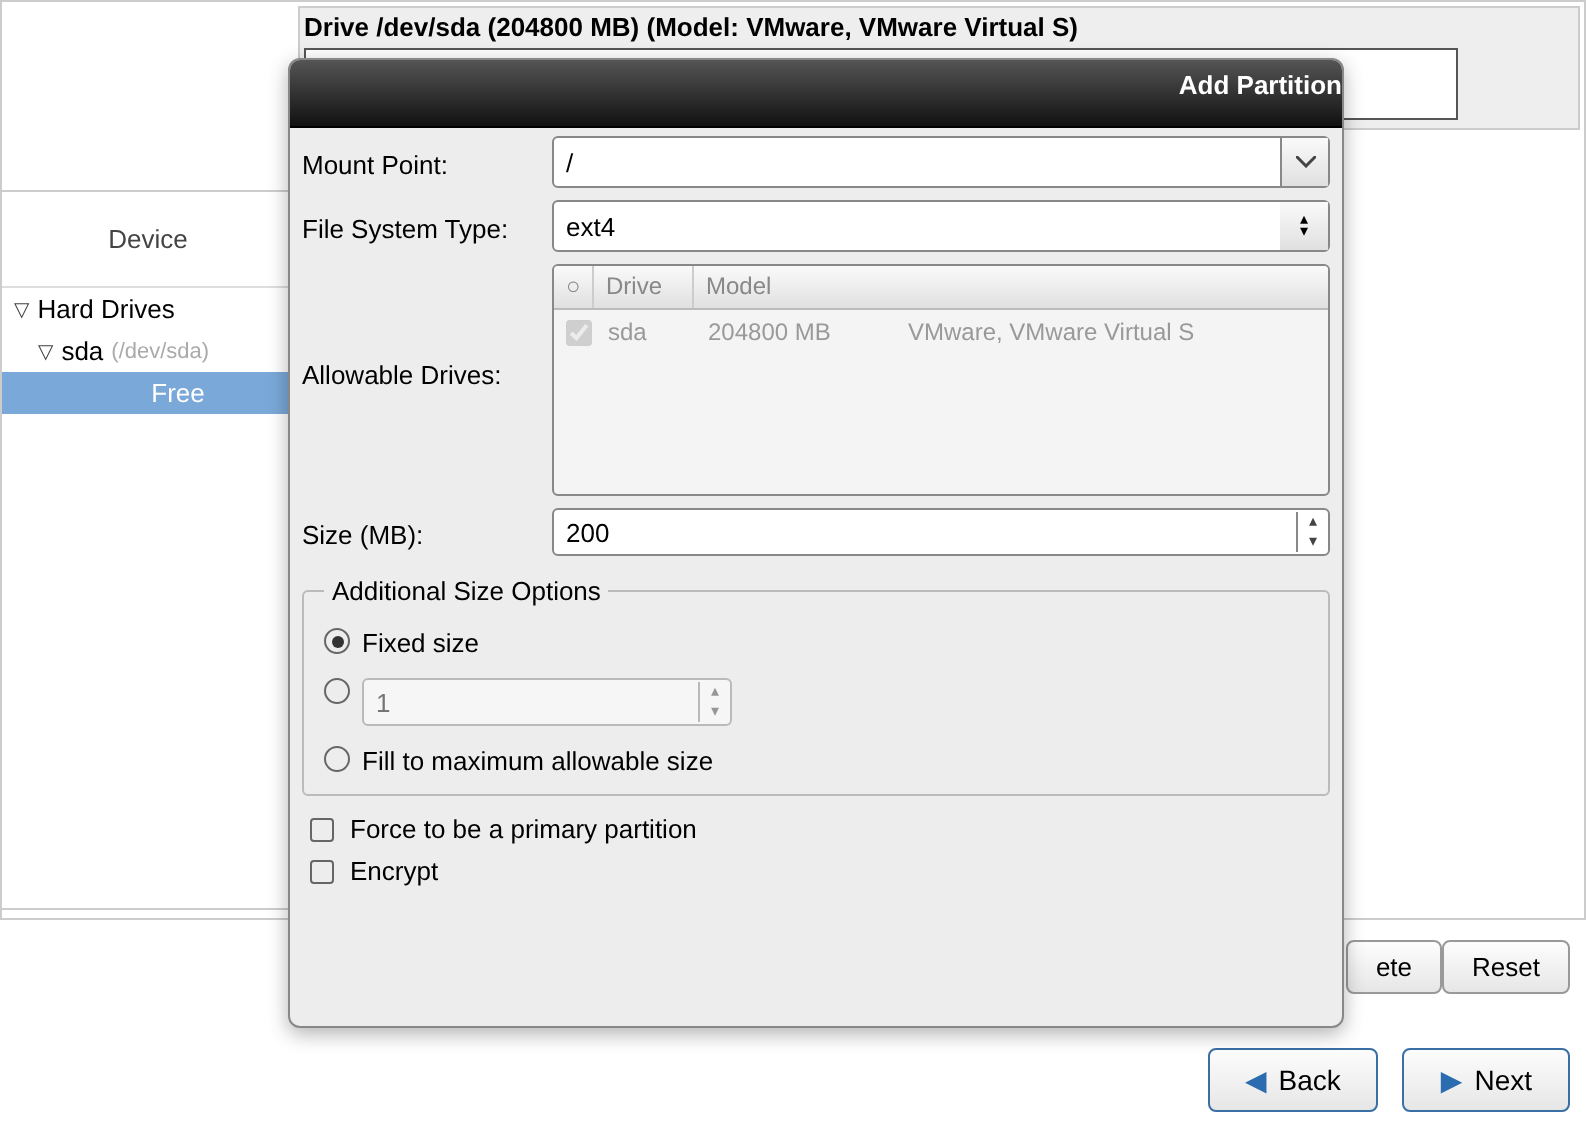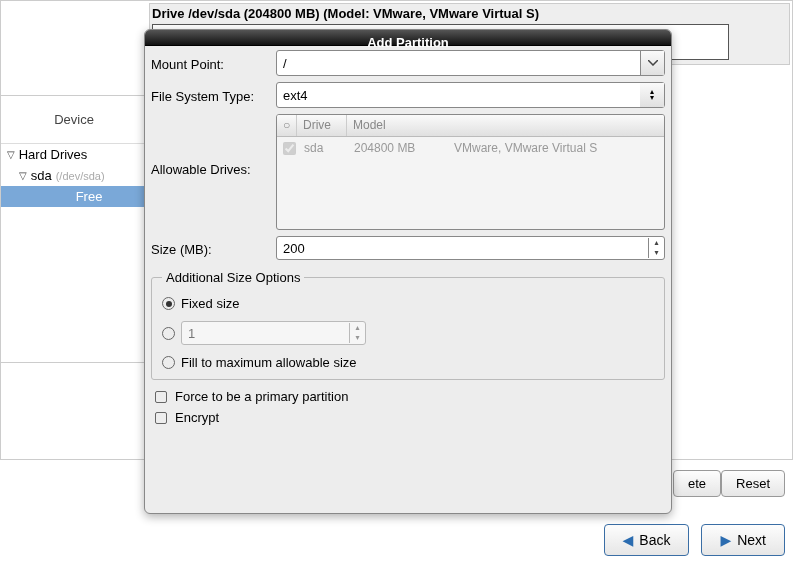--- a/index.html
+++ b/index.html
@@ -3,36 +3,36 @@
 <meta charset="utf-8">
 <style>
 * { box-sizing: border-box; margin: 0; padding: 0; }
 body { font-family: sans-serif; font-size: 13px; background: #fff; width: 793px; height: 563px; position: relative; overflow: hidden; }
 
 .backdrop { position: absolute; top: 0; left: 0; width: 793px; height: 460px; border: 1px solid #ccc; background: #fff; }
 .drive-info-bar { position: absolute; top: 2px; left: 148px; right: 2px; height: 62px; background: #eee; border: 1px solid #ccc; }
 .drive-title { position: absolute; top: 2px; left: 2px; font-weight: bold; }
 .drive-free-box { position: absolute; top: 20px; left: 2px; right: 60px; height: 36px; border: 1px solid #555; background: #fff; padding: 2px 4px; font-size: 12px; }
 
-.tree-panel { position: absolute; top: 95px; left: 0; width: 148px; height: 268px; background: #fff; border: 1px solid #ccc; }
+.tree-panel { position: absolute; top: 95px; left: 0; width: 148px; height: 360px; background: #fff; border: 1px solid #ccc; }
 .tree-header { text-align: center; padding: 16px 0; color: #444; border-bottom: 1px solid #ddd; }
 .tree-row { display: flex; align-items: center; padding: 3px 6px; gap: 4px; }
 .tree-row.sel { background: #7aa8d8; color: #fff; }
 .tri { font-size: 10px; color: #444; }
 .faded { color: #aaa; font-size: 11px; }
 
 .btn { display: inline-flex; align-items: center; justify-content: center; padding: 5px 14px; background: linear-gradient(#fdfdfd, #e6e6e6); border: 1px solid #999; border-radius: 4px; cursor: pointer; gap: 6px; }
 .btn.primary { border: 1px solid #3a6ea5; }
 .btn.primary .arrow { color: #2b6cb0; font-size: 14px; }
 .btn-row-1 { position: absolute; top: 470px; right: 8px; display: flex; gap: 0; }
 .btn-row-2 { position: absolute; top: 524px; right: 8px; display: flex; gap: 12px; }
 .btn-row-2 .btn { padding: 7px 18px; font-size: 14px; }
 
 .dialog { position: absolute; top: 29px; left: 144px; width: 528px; height: 485px; background: #ededed; border: 1px solid #888; border-radius: 6px; box-shadow: 0 3px 10px rgba(0,0,0,0.3); overflow: hidden; }
-.titlebar { height: 16px; background: linear-gradient(#555, #111); color: #fff; text-align: center; line-height: 26px; font-weight: bold; font-size: 13px; border-bottom: 1px solid #000; }
+.titlebar { height: 34px; background: linear-gradient(#555, #111); color: #fff; text-align: right; line-height: 26px; font-weight: bold; font-size: 13px; border-bottom: 1px solid #000; }
 
 .form-area { padding: 4px 6px; }
 .form-row { display: flex; align-items: center; margin-bottom: 6px; }
 .form-row.tall { align-items: flex-start; margin-bottom: 6px; }
 .form-label { width: 125px; padding-top: 3px; }
 .combo { flex: 1; height: 26px; background: #fff; border: 1px solid #888; border-radius: 3px; display: flex; align-items: center; padding: 0 6px; position: relative; }
 .combo .caret { position: absolute; right: 0; top: 0; width: 24px; height: 100%; border-left: 1px solid #888; display: flex; align-items: center; justify-content: center; background: linear-gradient(#fafafa,#e0e0e0); }
 .combo.fs .caret { border-left: none; font-size: 10px; }
 .spinner-btns { width: 16px; display: flex; flex-direction: column; border-left: 1px solid #888; margin-left: auto; }
 .spinner-btns span { font-size: 8px; text-align: center; line-height: 10px; color: #444; }
@@ -40,21 +40,21 @@
 .input-wrap.disabled { opacity: 0.5; }
 
 .drives-table { flex: 1; height: 116px; background: #f4f4f4; border: 1px solid #888; border-radius: 3px; overflow: hidden; }
 .drives-head { display: flex; height: 22px; background: linear-gradient(#fafafa,#e0e0e0); border-bottom: 1px solid #bbb; color: #888; font-size: 12px; }
 .drives-head span { padding: 3px 6px; border-right: 1px solid #ccc; }
 .drives-row { display: flex; padding: 4px 6px; color: #999; font-size: 12px; align-items: center; }
 .drives-row input { margin-right: 8px; }
 
 .fieldset { border: 1px solid #bbb; border-radius: 3px; margin: 0 6px 6px; padding: 6px 10px 4px; }
 .fieldset legend { padding: 0 4px; }
-.radio-row { display: flex; align-items: center; padding: 5px 0; gap: 6px; }
+.radio-row { display: flex; padding: 5px 0; gap: 6px; }
 .radio { width: 13px; height: 13px; border: 1px solid #666; border-radius: 50%; display: inline-flex; align-items: center; justify-content: center; }
 .radio.checked::after { content: ''; width: 6px; height: 6px; background: #333; border-radius: 50%; }
 .check-row { display: flex; align-items: center; padding: 3px 10px; gap: 8px; }
 .chk { width: 12px; height: 12px; border: 1px solid #666; border-radius: 2px; }
 
 .dialog-buttons { display: flex; justify-content: flex-end; gap: 8px; padding: 8px 10px; }
 .dialog-buttons .btn { width: 80px; justify-content: center; }
 </style>
 </head>
 <body>

